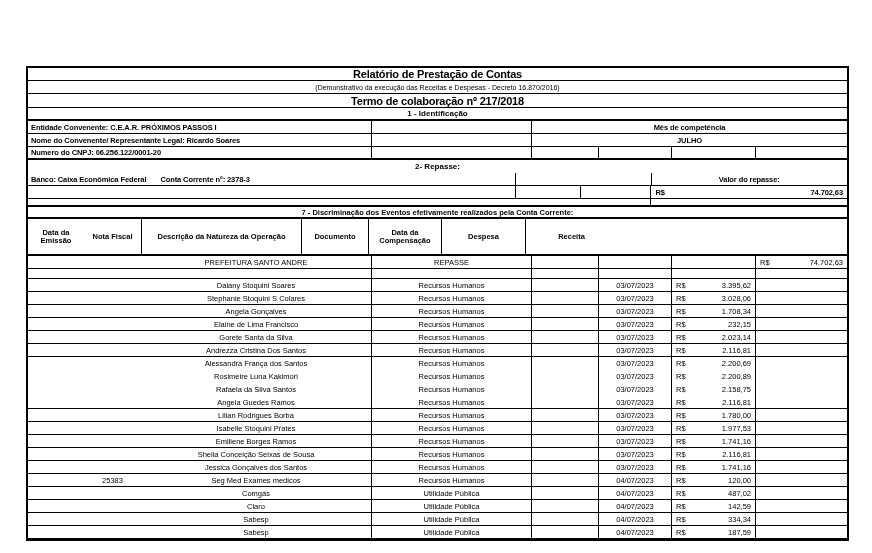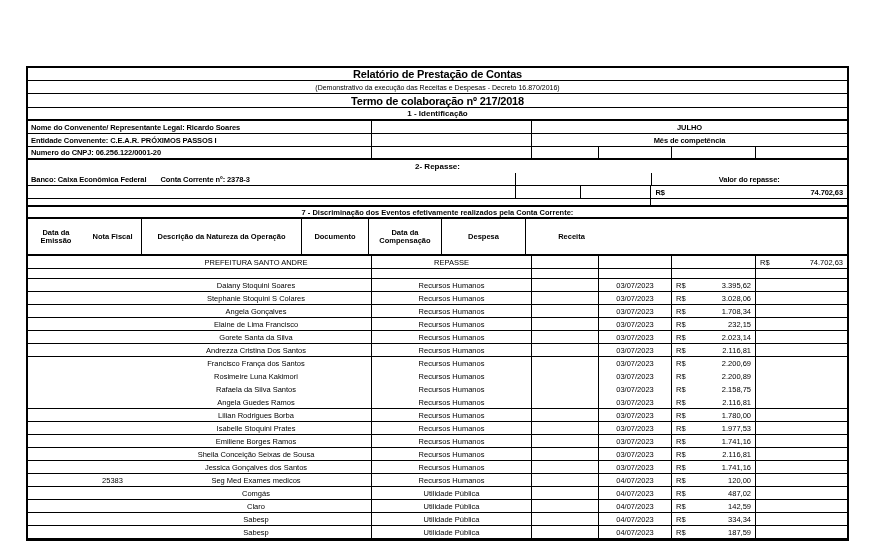--- a/index.html
+++ b/index.html
@@ -39,28 +39,28 @@
     <div class="td ctr f-sub" style="width:819px">(Demonstrativo da execução das Receitas e Despesas - Decreto 16.870/2016)</div>
   </div>
   <div class="tr h13">
     <div class="td ctr f-title" style="width:819px">Termo de colaboração nº 217/2018</div>
   </div>
   <div class="tr h11 b2">
     <div class="td ctr f-sec" style="width:819px">1 - Identificação</div>
   </div>
 
   <div class="tr h12 f-label">
+    <div class="td cABC">Entidade Convenente: C.E.A.R. PRÓXIMOS PASSOS I</div>
+    <div class="td cD bl"></div>
+    <div class="td cEFGH bl ctr">Mês de competência</div>
+  </div>
+  <div class="tr h12 f-label">
     <div class="td cABC">Nome do Convenente/ Representante Legal: Ricardo Soares</div>
     <div class="td cD bl"></div>
     <div class="td cEFGH bl ctr">JULHO</div>
-  </div>
-  <div class="tr h12 f-label">
-    <div class="td cABC">Entidade Convenente: C.E.A.R. PRÓXIMOS PASSOS I</div>
-    <div class="td cD bl"></div>
-    <div class="td cEFGH bl ctr">Mês de competência</div>
   </div>
   <div class="tr h11 b2 f-label">
     <div class="td cABC">Numero do CNPJ: 06.256.122/0001-20</div>
     <div class="td cD bl"></div>
     <div class="td cE bl"></div>
     <div class="td cF bl"></div>
     <div class="td cG bl"></div>
     <div class="td cH bl"></div>
   </div>
 
@@ -201,21 +201,21 @@
         <div class="td cF ctr bl">03/07/2023</div>
         <div class="td cG bl money">
           <span>R$</span>
           <span>2.116,81</span>
         </div>
         <div class="td cH bl"></div>
       </div>
       <div class="tr f-data h13 nb">
         <div class="td cA"></div>
         <div class="td cB ctr"></div>
-        <div class="td cC ctr">Francisco França dos Santos</div>
+        <div class="td cC ctr">Alessandra França dos Santos</div>
         <div class="td cD ctr bl">Recursos Humanos</div>
         <div class="td cE bl"></div>
         <div class="td cF ctr bl">03/07/2023</div>
         <div class="td cG bl money">
           <span>R$</span>
           <span>2.200,69</span>
         </div>
         <div class="td cH bl"></div>
       </div>
       <div class="tr f-data h13 nb">

